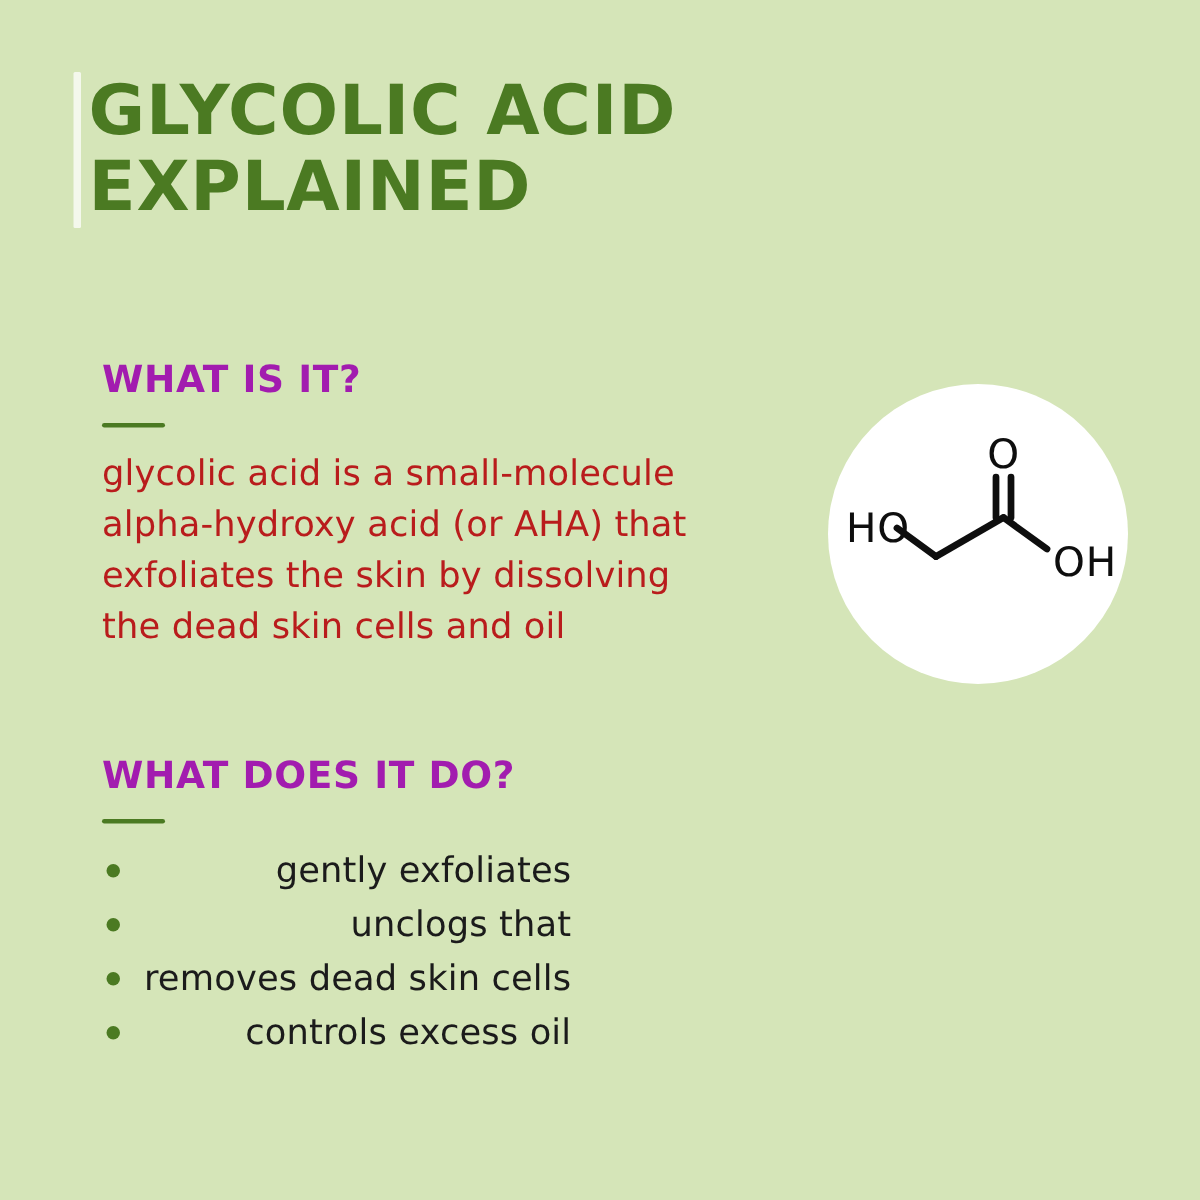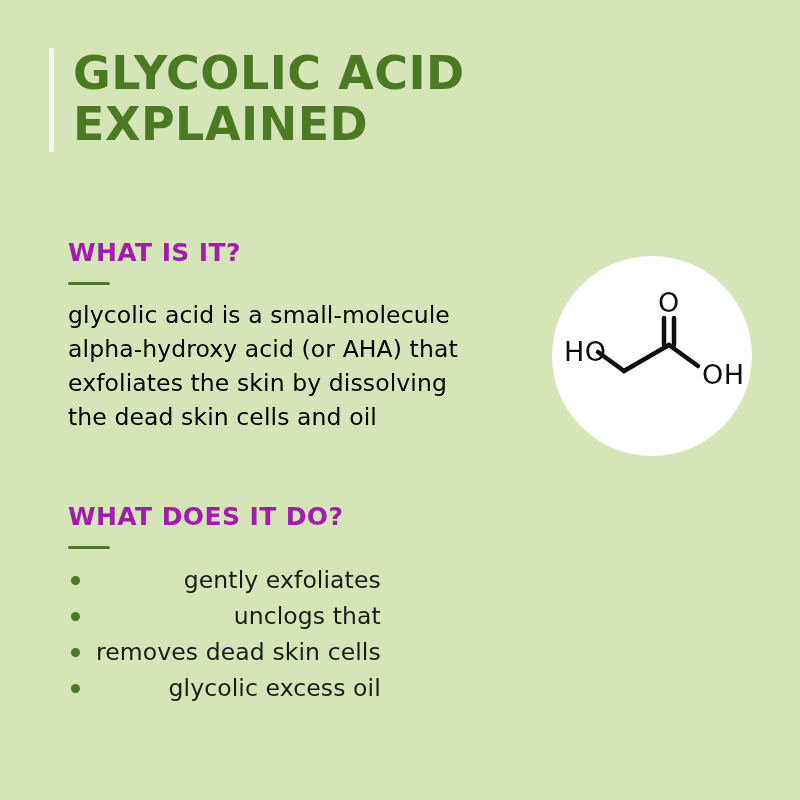--- a/index.html
+++ b/index.html
@@ -33,21 +33,21 @@
     align-items: stretch;
   }
   .title-bar {
     width: 5px;
     min-height: 104px;
     background: #f4f8ec;
     flex: 0 0 auto;
     border-radius: 1px;
   }
   .title-text {
-    margin-left: 19px;
+    margin-left: 5px;
     color: #4b7a22;
     font-family: "DejaVu Sans", sans-serif;
     font-weight: bold;
     font-size: 46px;
     line-height: 51px;
     letter-spacing: 0.5px;
     text-transform: uppercase;
     white-space: pre-line;
   }
 
@@ -70,21 +70,21 @@
     width: 42px;
     height: 3px;
     background: #4b7a22;
     margin-top: 14px;
     margin-bottom: 13px;
     border-radius: 2px;
   }
 
   
   .body-text {
-    color: #000000;
+    color: #b91c1c;
     font-family: "DejaVu Sans", sans-serif;
     font-size: 23.5px;
     line-height: 34px;
     letter-spacing: 0.1px;
     margin: 0;
     width: 455px;
     white-space: pre-line;
   }
 
   
@@ -161,21 +161,21 @@
 the dead skin cells and oil</p>
   </div>
 
   <div class="section" style="top:502px;">
     <h2 class="section-heading">WHAT DOES IT DO?</h2>
     <div class="section-rule"></div>
     <ul class="bullet-list">
       <li class="bullet-item">gently exfoliates</li>
       <li class="bullet-item">unclogs that</li>
       <li class="bullet-item">removes dead skin cells</li>
-      <li class="bullet-item">glycolic excess oil</li>
+      <li class="bullet-item">controls excess oil</li>
     </ul>
   </div>
 
   <div class="molecule-wrap">
     <div class="molecule-circle"></div>
     <svg class="molecule-svg" viewBox="0 0 200 200">
 
       <line x1="46" y1="96" x2="72" y2="115" stroke="#0e0e0e" stroke-width="4.5" stroke-linecap="round"></line>
 
       <line x1="72" y1="115" x2="117" y2="89" stroke="#0e0e0e" stroke-width="4.5" stroke-linecap="round"></line>

